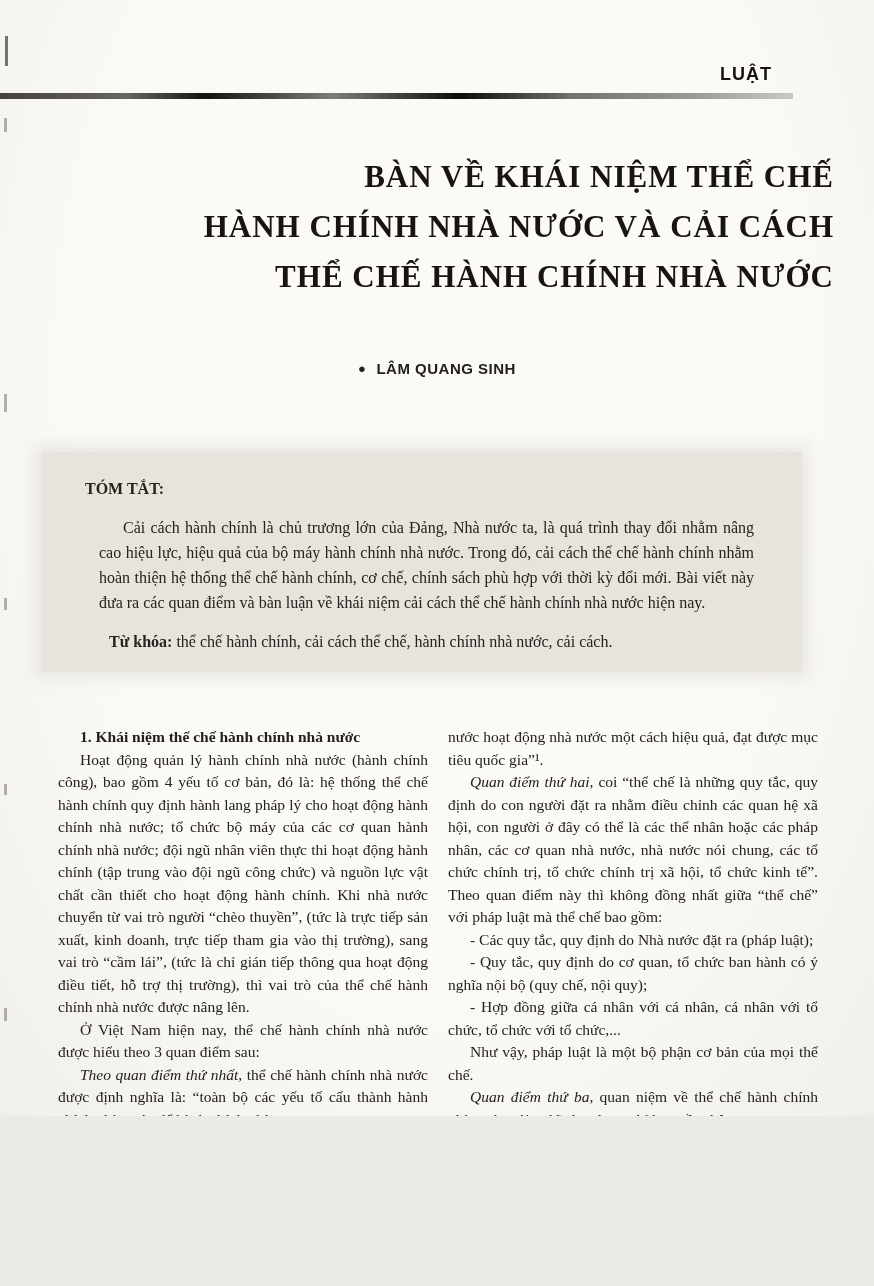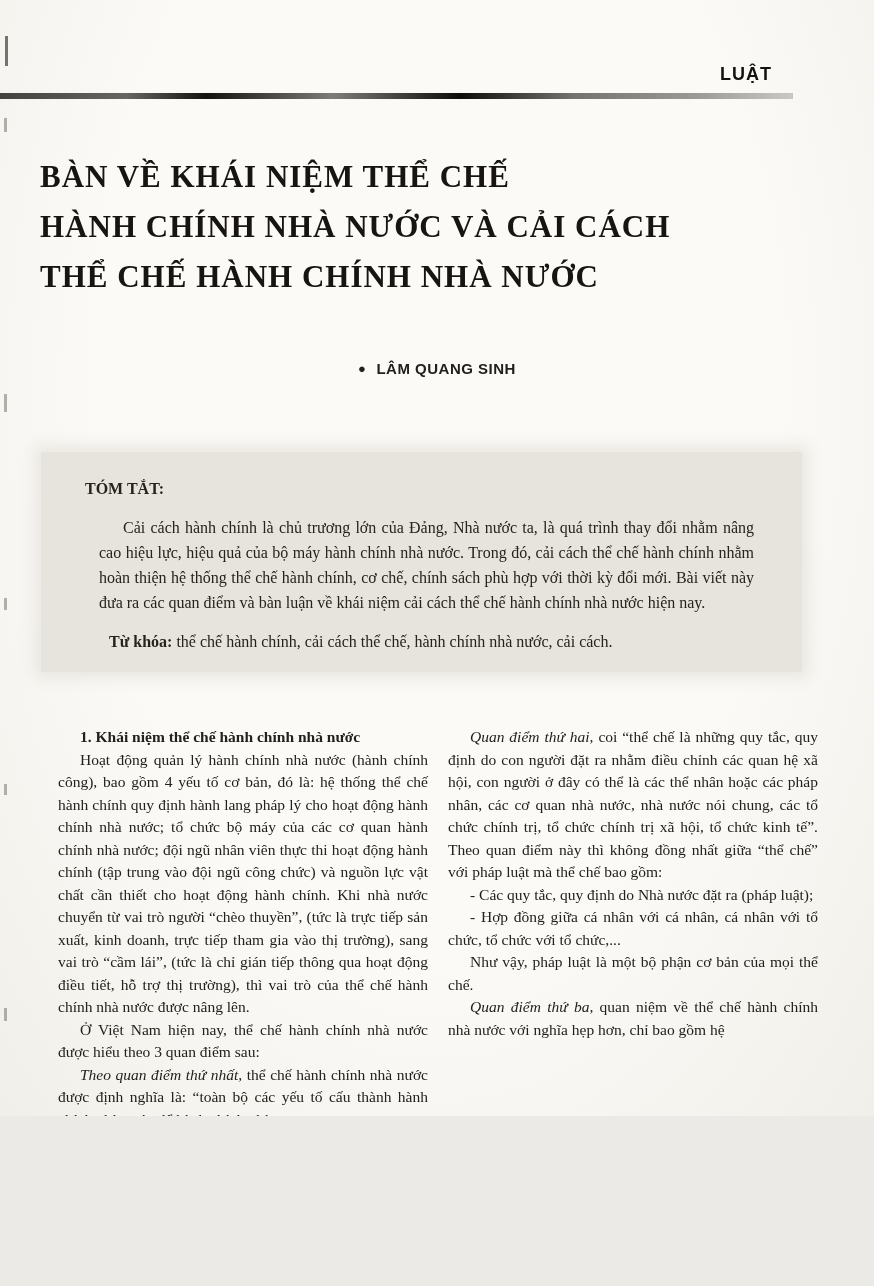--- a/index.html
+++ b/index.html
@@ -36,21 +36,21 @@
   .top-rule {
     position: absolute; top: 93px; left: 0; width: 793px; height: 6px;
     background: linear-gradient(to right,
       rgba(25,22,18,.8) 0%, rgba(25,22,18,.65) 16%, rgba(8,6,4,.95) 26%,
       rgba(25,22,18,.55) 42%, rgba(5,4,3,.97) 58%, rgba(25,22,18,.6) 72%,
       rgba(40,38,32,.45) 88%, rgba(60,58,52,.25) 100%);
   }
 
   .title {
     position: absolute; top: 152px; left: 40px; right: 40px;
-    margin: 0; text-align: left;
+    margin: 0; text-align: right;
     font-family: "Liberation Serif", serif;
     font-weight: bold; font-size: 31px; line-height: 50px;
     letter-spacing: 1px; color: #171411;
   }
   .title .tl { display: block; }
 
   .author {
     position: absolute; top: 360px; left: 0; right: 0;
     text-align: center;
     font-family: "Liberation Sans", sans-serif;
@@ -131,22 +131,24 @@
   <div class="columns">
 
     <div class="col">
       <h2 class="sec-heading">1. Khái niệm thể chế hành chính nhà nước</h2>
       <p><span>Hoạt động quản lý hành chính nhà nước (hành chính công), bao gồm 4 yếu tố cơ bản, đó là: hệ thống thể chế hành chính quy định hành lang pháp lý cho hoạt động hành chính nhà nước; tổ chức bộ máy của các cơ quan hành chính nhà nước; đội ngũ nhân viên thực thi hoạt động hành chính (tập trung vào đội ngũ công chức) và nguồn lực vật chất cần thiết cho hoạt động hành chính. Khi nhà nước chuyển từ vai trò người “chèo thuyền”, (tức là trực tiếp sản xuất, kinh doanh, trực tiếp tham gia vào thị trường), sang vai trò “cầm lái”, (tức là chỉ gián tiếp thông qua hoạt động điều tiết, hỗ trợ thị trường), thì vai trò của thể chế hành chính nhà nước được nâng lên.</span></p>
       <p><span>Ở Việt Nam hiện nay, thể chế hành chính nhà nước được hiểu theo 3 quan điểm sau:</span></p>
       <p><span class="lead">Theo quan điểm thứ nhất,</span><span> thể chế hành chính nhà nước được định nghĩa là: “toàn bộ các yếu tố cấu thành hành chính nhà nước để hành chính nhà</span></p>
     </div>
 
     <div class="col">
+      <p class="cont"><span>nước hoạt động nhà nước một cách hiệu quả, đạt được mục tiêu quốc gia”¹.</span></p>
       <p><span class="lead">Quan điểm thứ hai,</span><span> coi “thể chế là những quy tắc, quy định do con người đặt ra nhằm điều chỉnh các quan hệ xã hội, con người ở đây có thể là các thể nhân hoặc các pháp nhân, các cơ quan nhà nước, nhà nước nói chung, các tổ chức chính trị, tổ chức chính trị xã hội, tổ chức kinh tế”. Theo quan điểm này thì không đồng nhất giữa “thể chế” với pháp luật mà thể chế bao gồm:</span></p>
       <p><span>- Các quy tắc, quy định do Nhà nước đặt ra (pháp luật);</span></p>
+      <p><span>- Quy tắc, quy định do cơ quan, tổ chức ban hành có ý nghĩa nội bộ (quy chế, nội quy);</span></p>
       <p><span>- Hợp đồng giữa cá nhân với cá nhân, cá nhân với tổ chức, tổ chức với tổ chức,...</span></p>
       <p><span>Như vậy, pháp luật là một bộ phận cơ bản của mọi thể chế.</span></p>
       <p><span class="lead">Quan điểm thứ ba,</span><span> quan niệm về thể chế hành chính nhà nước với nghĩa hẹp hơn, chỉ bao gồm hệ</span></p>
     </div>
 
   </div>
 
   <div class="footer">
     <span class="issue"><b>Số 2</b><span> - Tháng 2/2022</span></span>
     <span class="pagenum">21</span>

